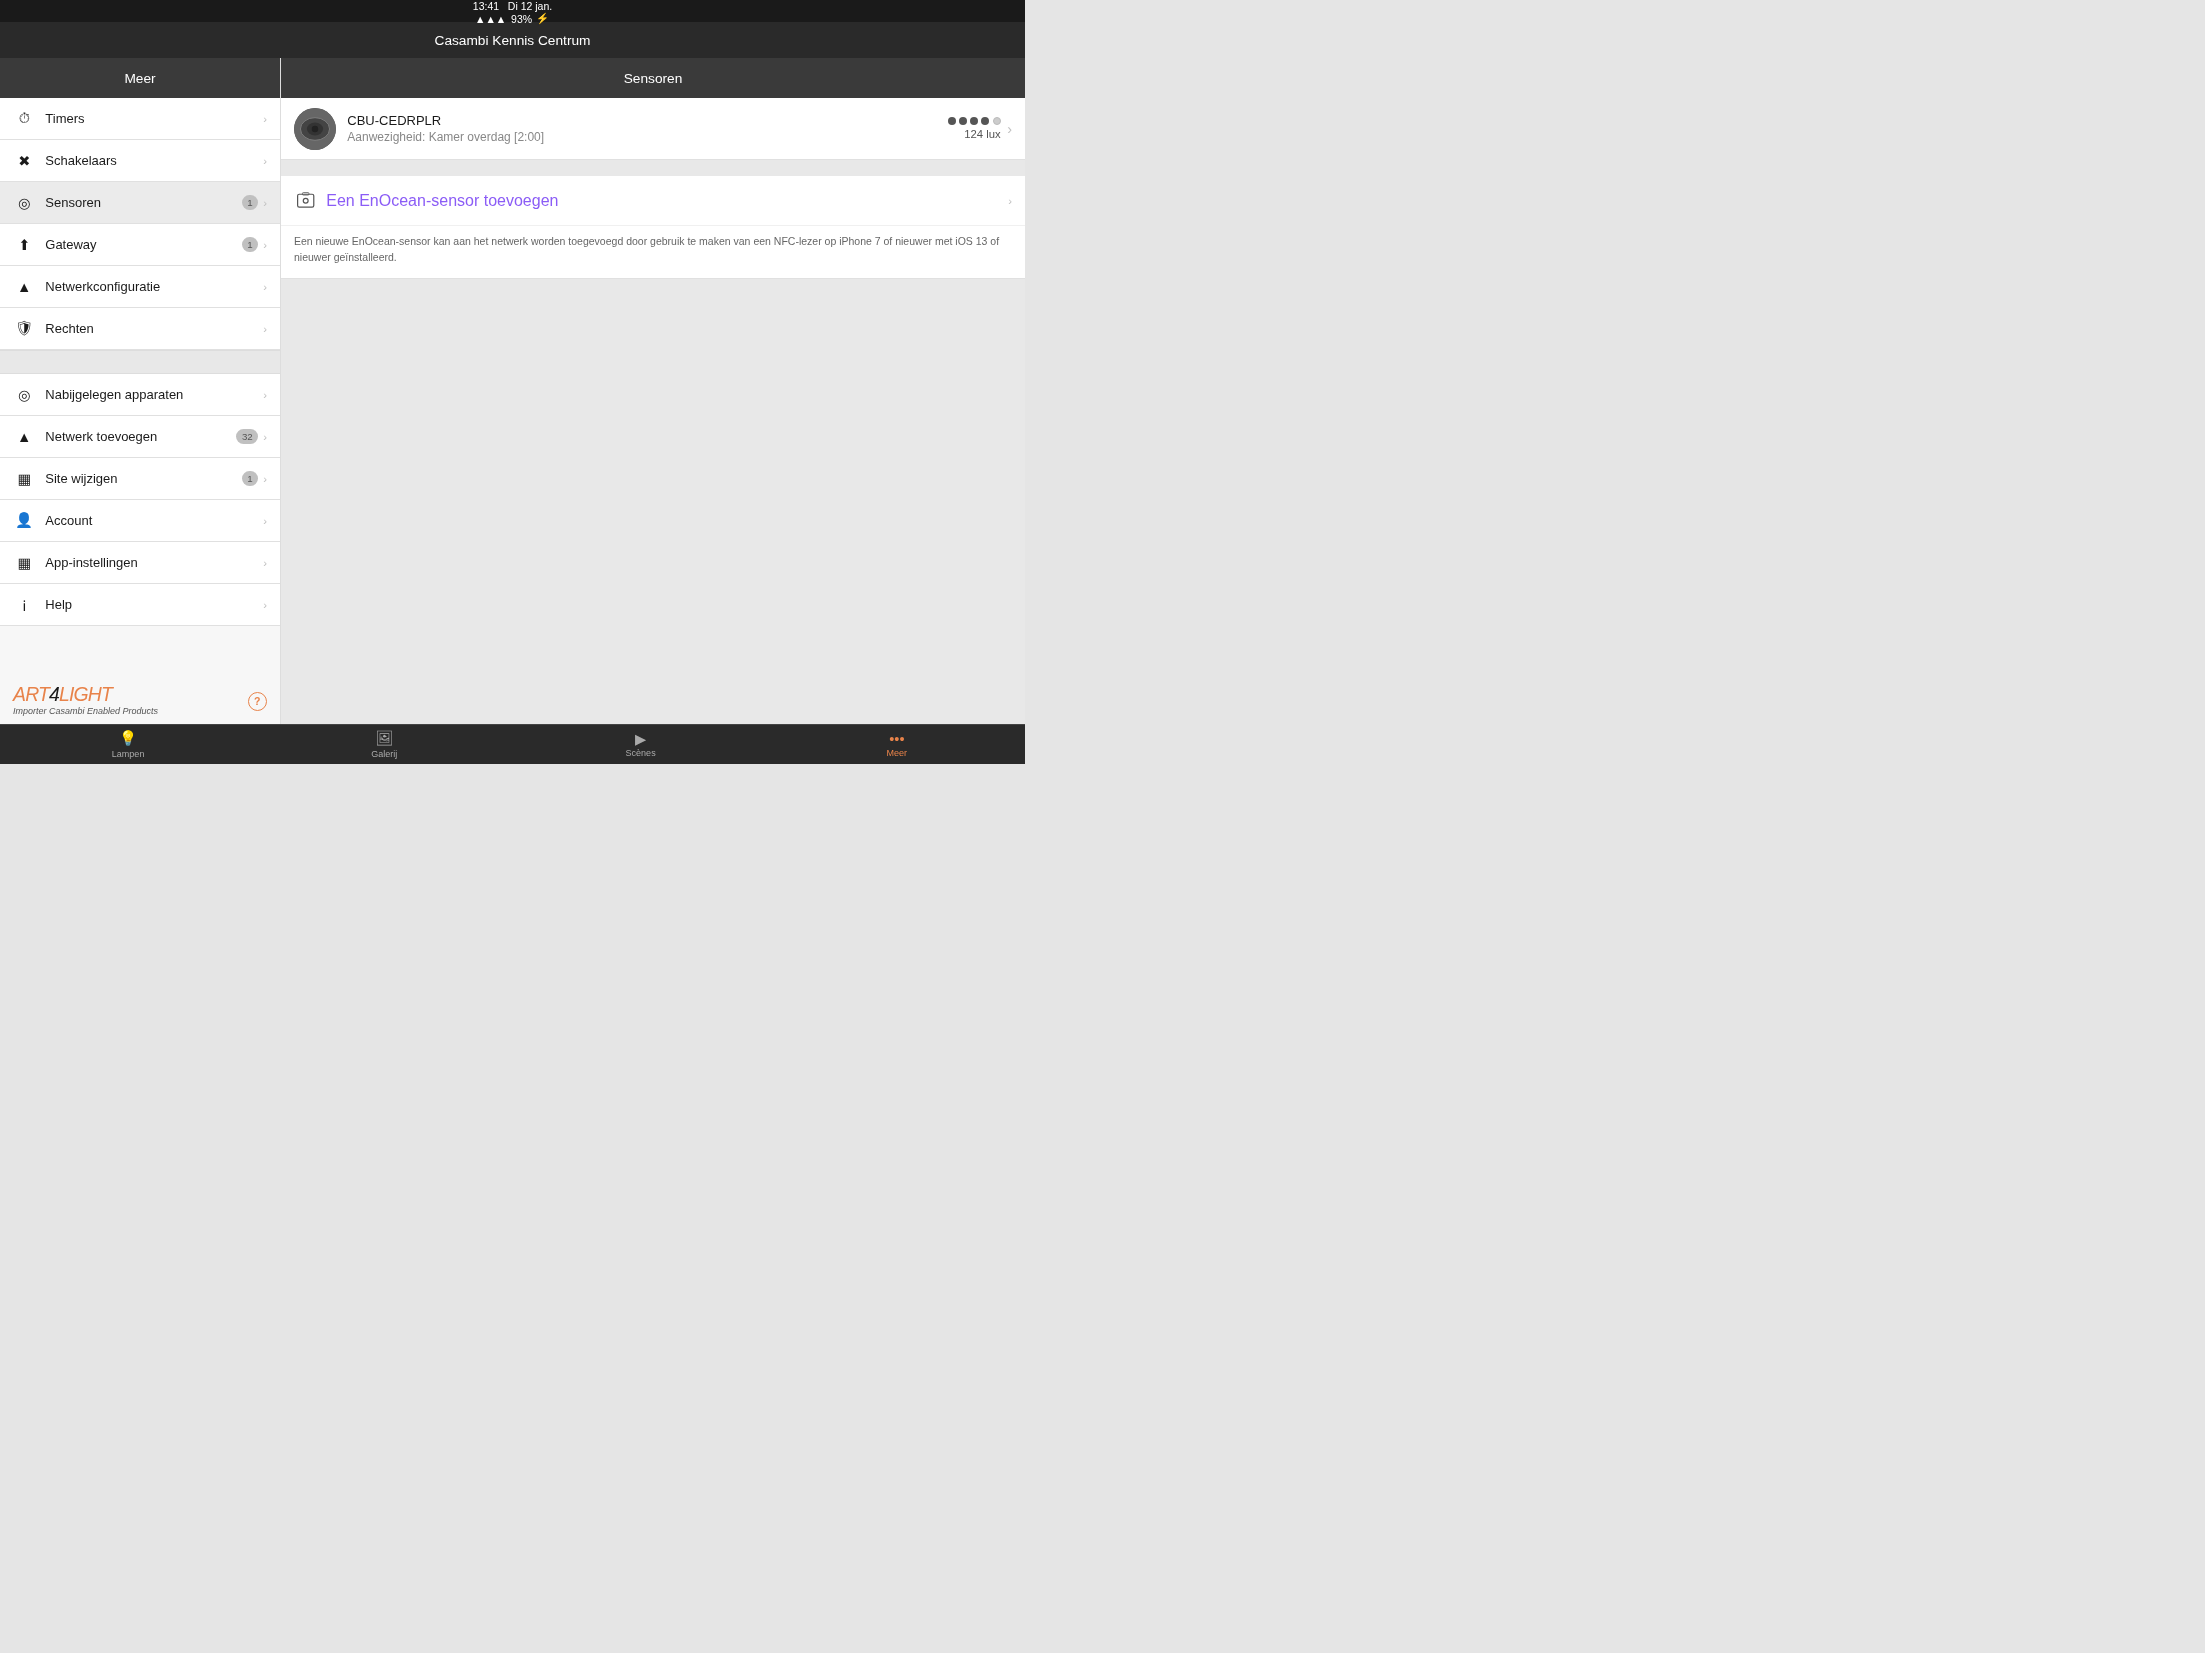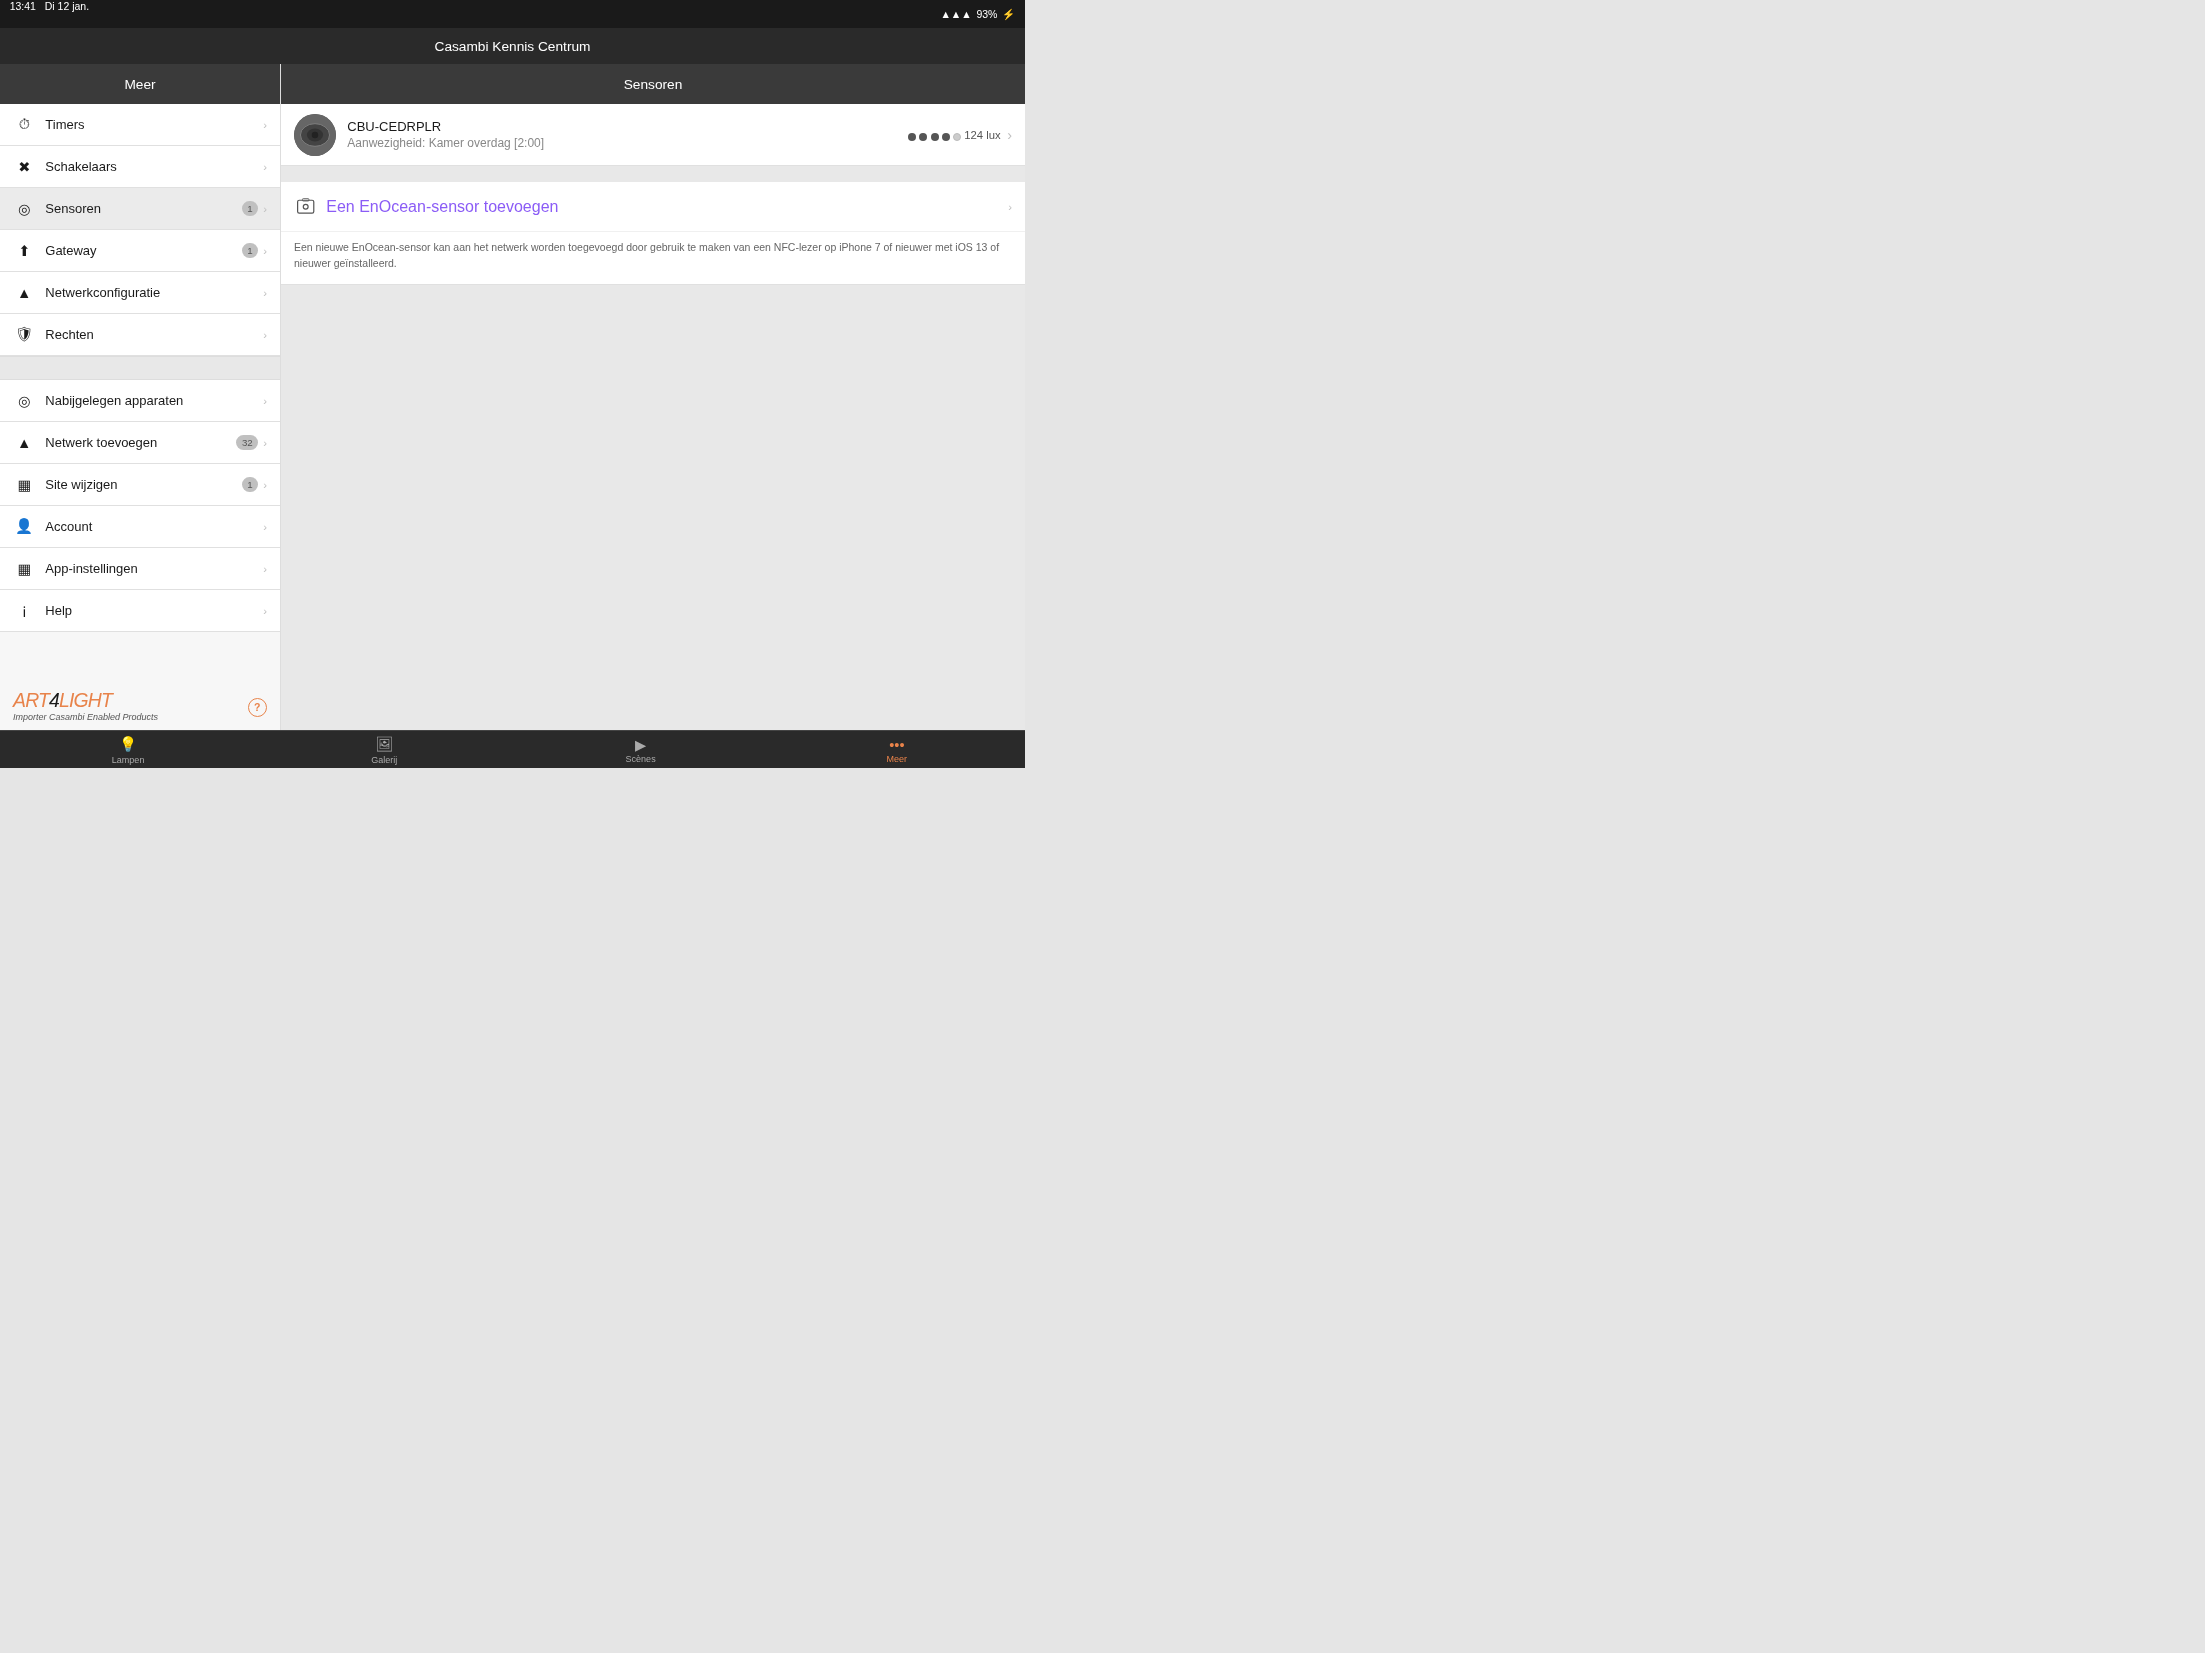--- a/index.html
+++ b/index.html
@@ -11,23 +11,25 @@
       overflow: hidden;
       position: relative;
     }
 
     
     .status-bar {
       background: #1a1a1a;
       color: #fff;
       display: flex;
       justify-content: space-between;
+      align-items: center;
       padding: 0 9.7px;
-      height: 28px;
+      height: 22px;
       font-size: 10.5px;
+      flex-direction: column;
     }
     .status-bar-right {
       display: flex;
       align-items: center;
       gap: 4.8px;
       font-size: 10.5px;
     }
 
     
     .title-bar {
@@ -190,21 +192,21 @@
     }
 
     .sensor-status {
       font-size: 12px;
       color: #888;
       margin-top: 1.6px;
     }
 
     .sensor-right {
       display: flex;
-      flex-direction: row;
+      flex-direction: column;
       align-items: flex-end;
       gap: 3.2px;
     }
 
     .sensor-dots {
       display: flex;
       gap: 3.2px;
     }
 
     .dot {

